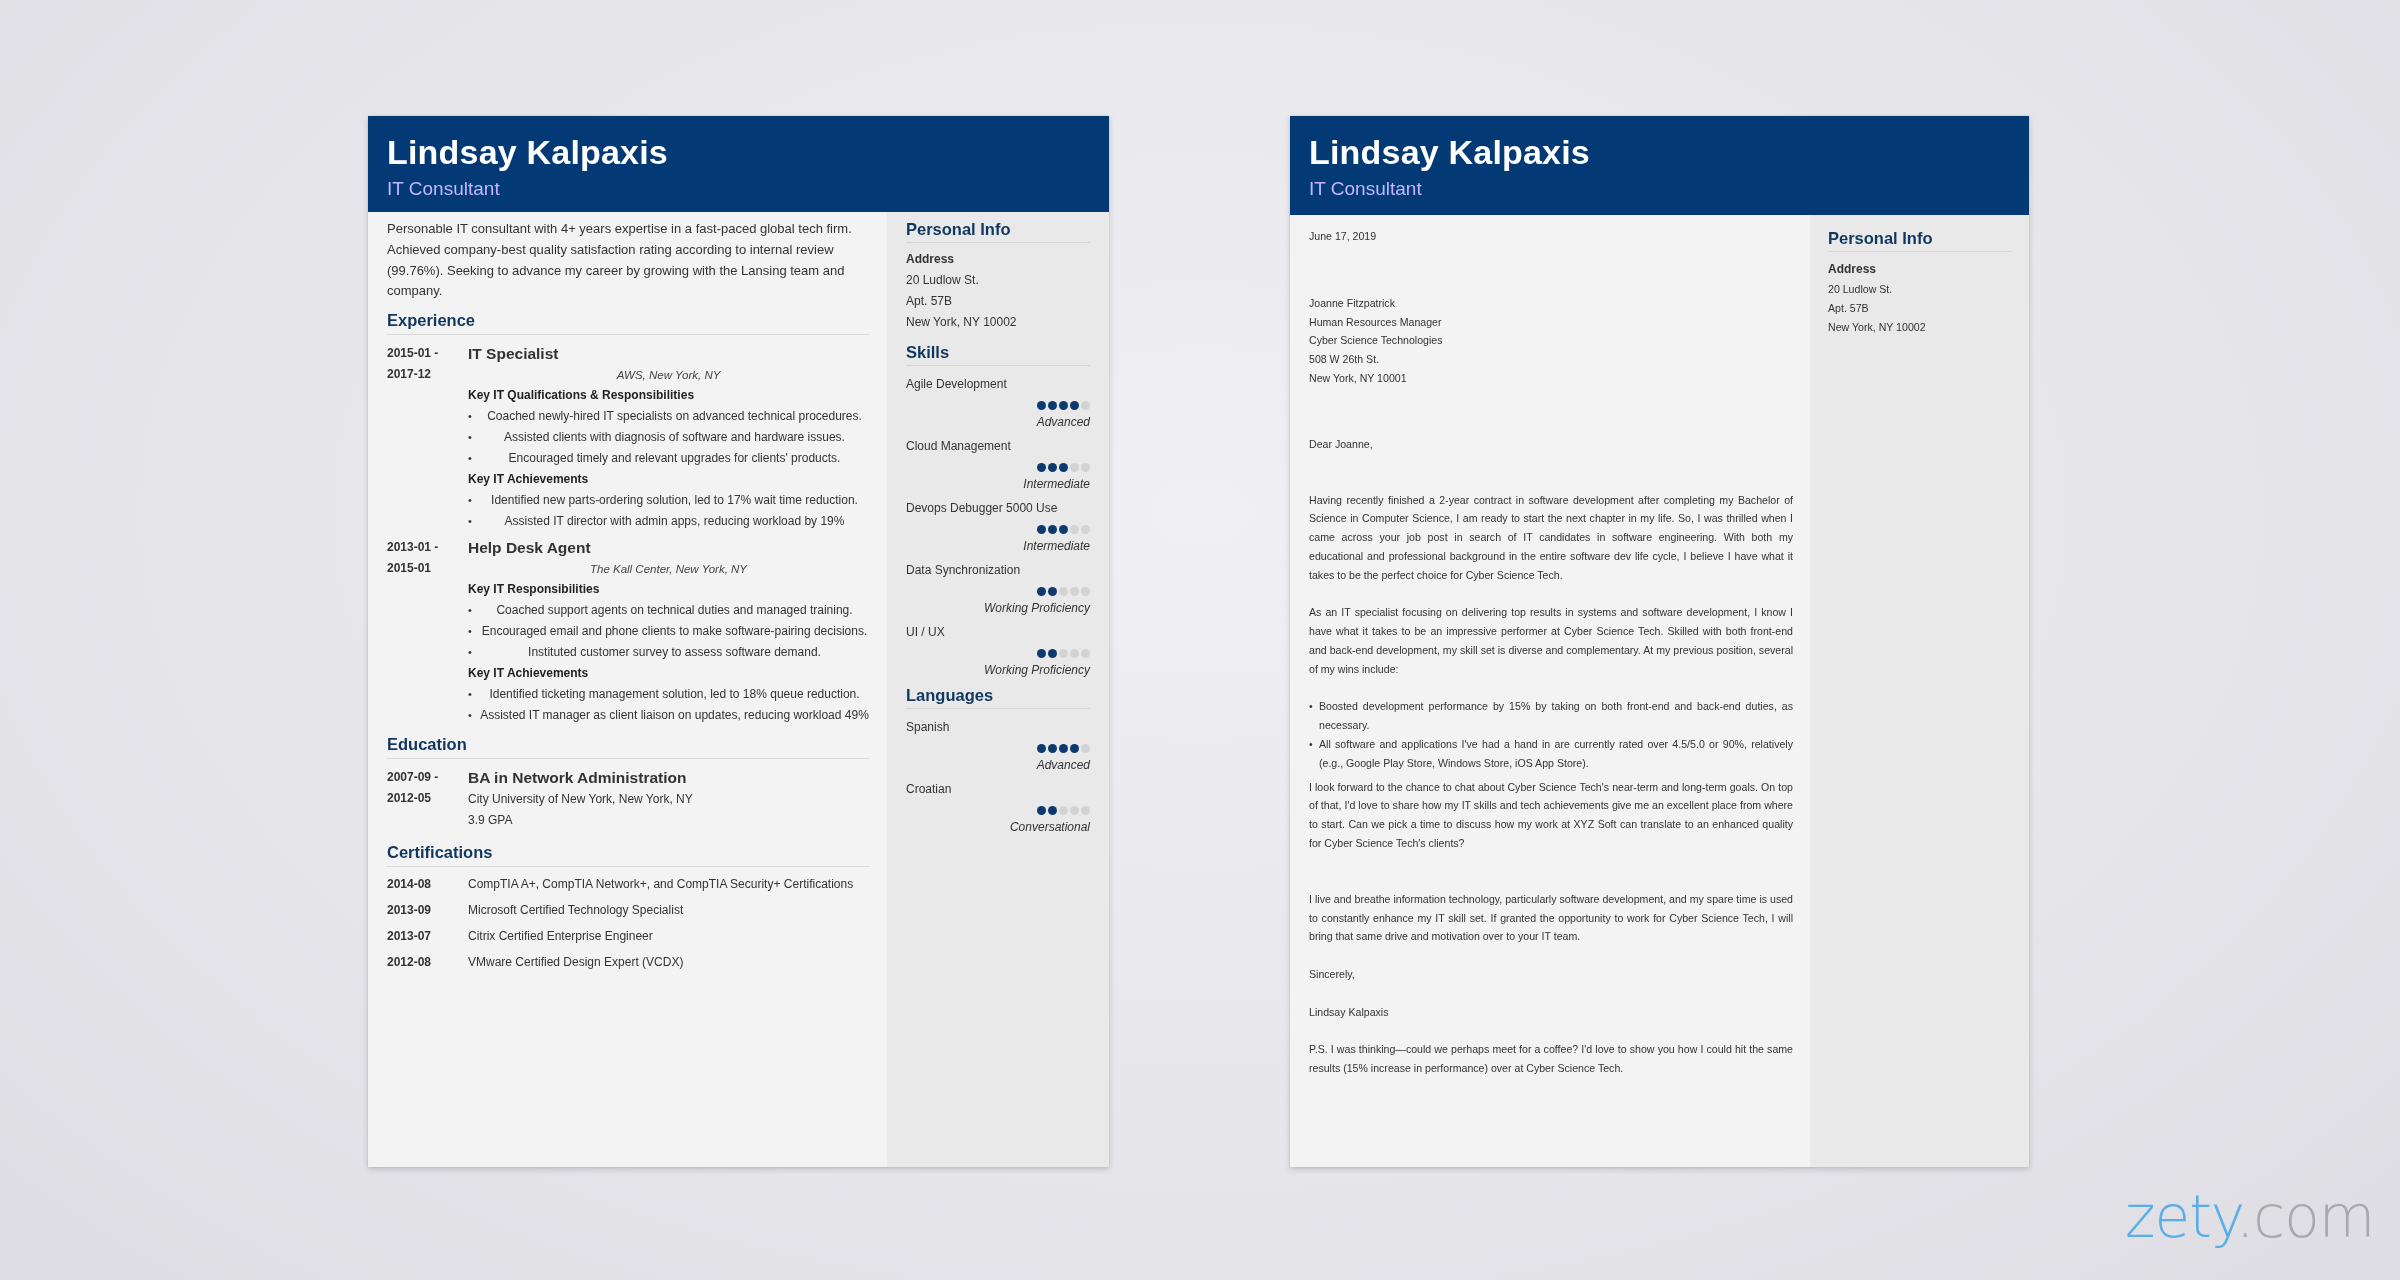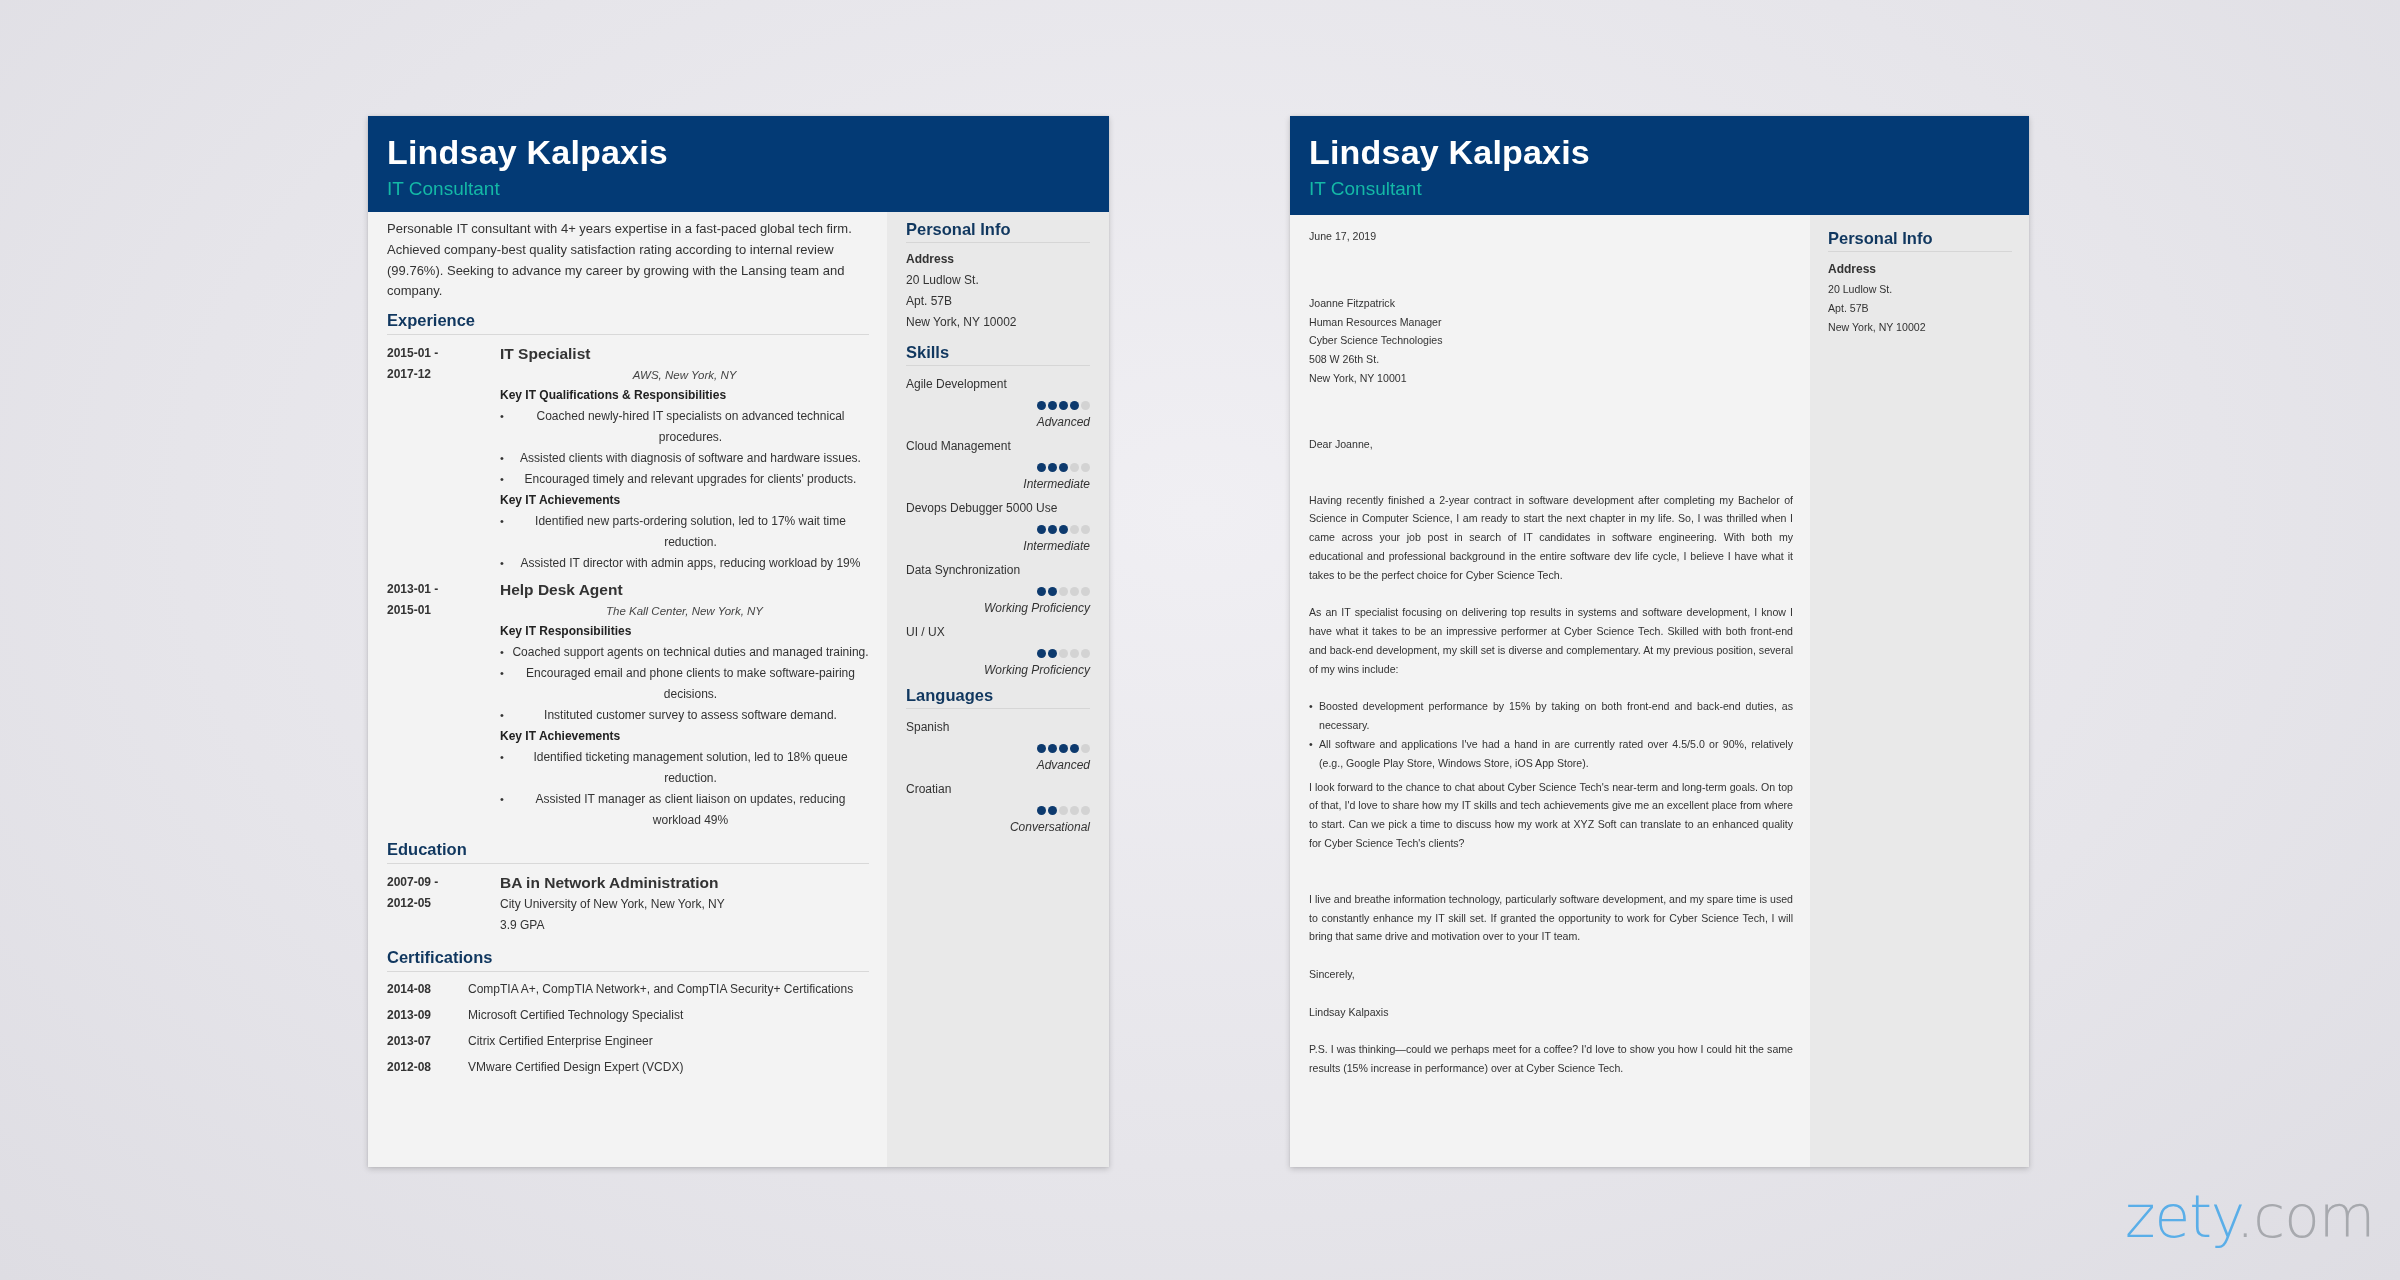--- a/index.html
+++ b/index.html
@@ -20,39 +20,39 @@
     position: absolute; left: 0; top: 0; right: 0;
     background: #033a75;
     color: #fff;
   }
   .page .header .name {
     position: absolute; left: 19px; top: 17px;
     font-weight: bold; font-size: 34px; letter-spacing: 0.2px;
   }
   .page .header .title {
     position: absolute; left: 19px; top: 62px;
-    font-size: 19px; color: #14b8a6;
+    font-size: 19px; color: #c4b5fd;
   }
   .page .sidebar {
     position: absolute; top: 0; bottom: 0;
     background: #e9e9e9;
   }
   .page .main { position: absolute; }
 
   
   #resume { left: 368px; top: 116px; width: 741px; height: 1051px; }
   #resume .header { height: 96px; }
   #resume .sidebar { left: 519px; width: 222px; }
   #resume .main { left: 19px; top: 103px; width: 482px; }
   .summary { font-size: 13px; line-height: 20.8px; color: #333; }
   .sec-title {
     font-weight: bold; font-size: 16.5px; color: #10375f;
     border-bottom: 1px solid #d8d8d8; padding-bottom: 4px;
   }
-  .entry { display: flex; gap: 32px; }
+  .entry { display: flex; }
   .entry .dates { width: 81px; font-weight: bold; font-size: 12px; line-height: 20.5px; color: #333; flex: none; }
   .entry .body { flex: 1; }
   .entry .role { font-weight: bold; font-size: 15.5px; color: #333; line-height: 22px; }
   .entry .company { font-style: italic; font-size: 11.5px; color: #444; line-height: 20px; text-align: center; }
   .entry .sub { font-weight: bold; font-size: 12px; line-height: 21px; color: #222; }
   .entry ul { list-style: none; text-align: center; }
   .entry li { position: relative; padding-left: 12px; font-size: 12px; line-height: 21px; color: #333; }
   .entry li::before { content: "•"; position: absolute; left: 0; top: 0; font-size: 11px; }
   .edu-line { font-size: 12px; line-height: 21px; color: #333; }
   .cert { display: flex; font-size: 12px; line-height: 21px; margin-bottom: 5px; }

